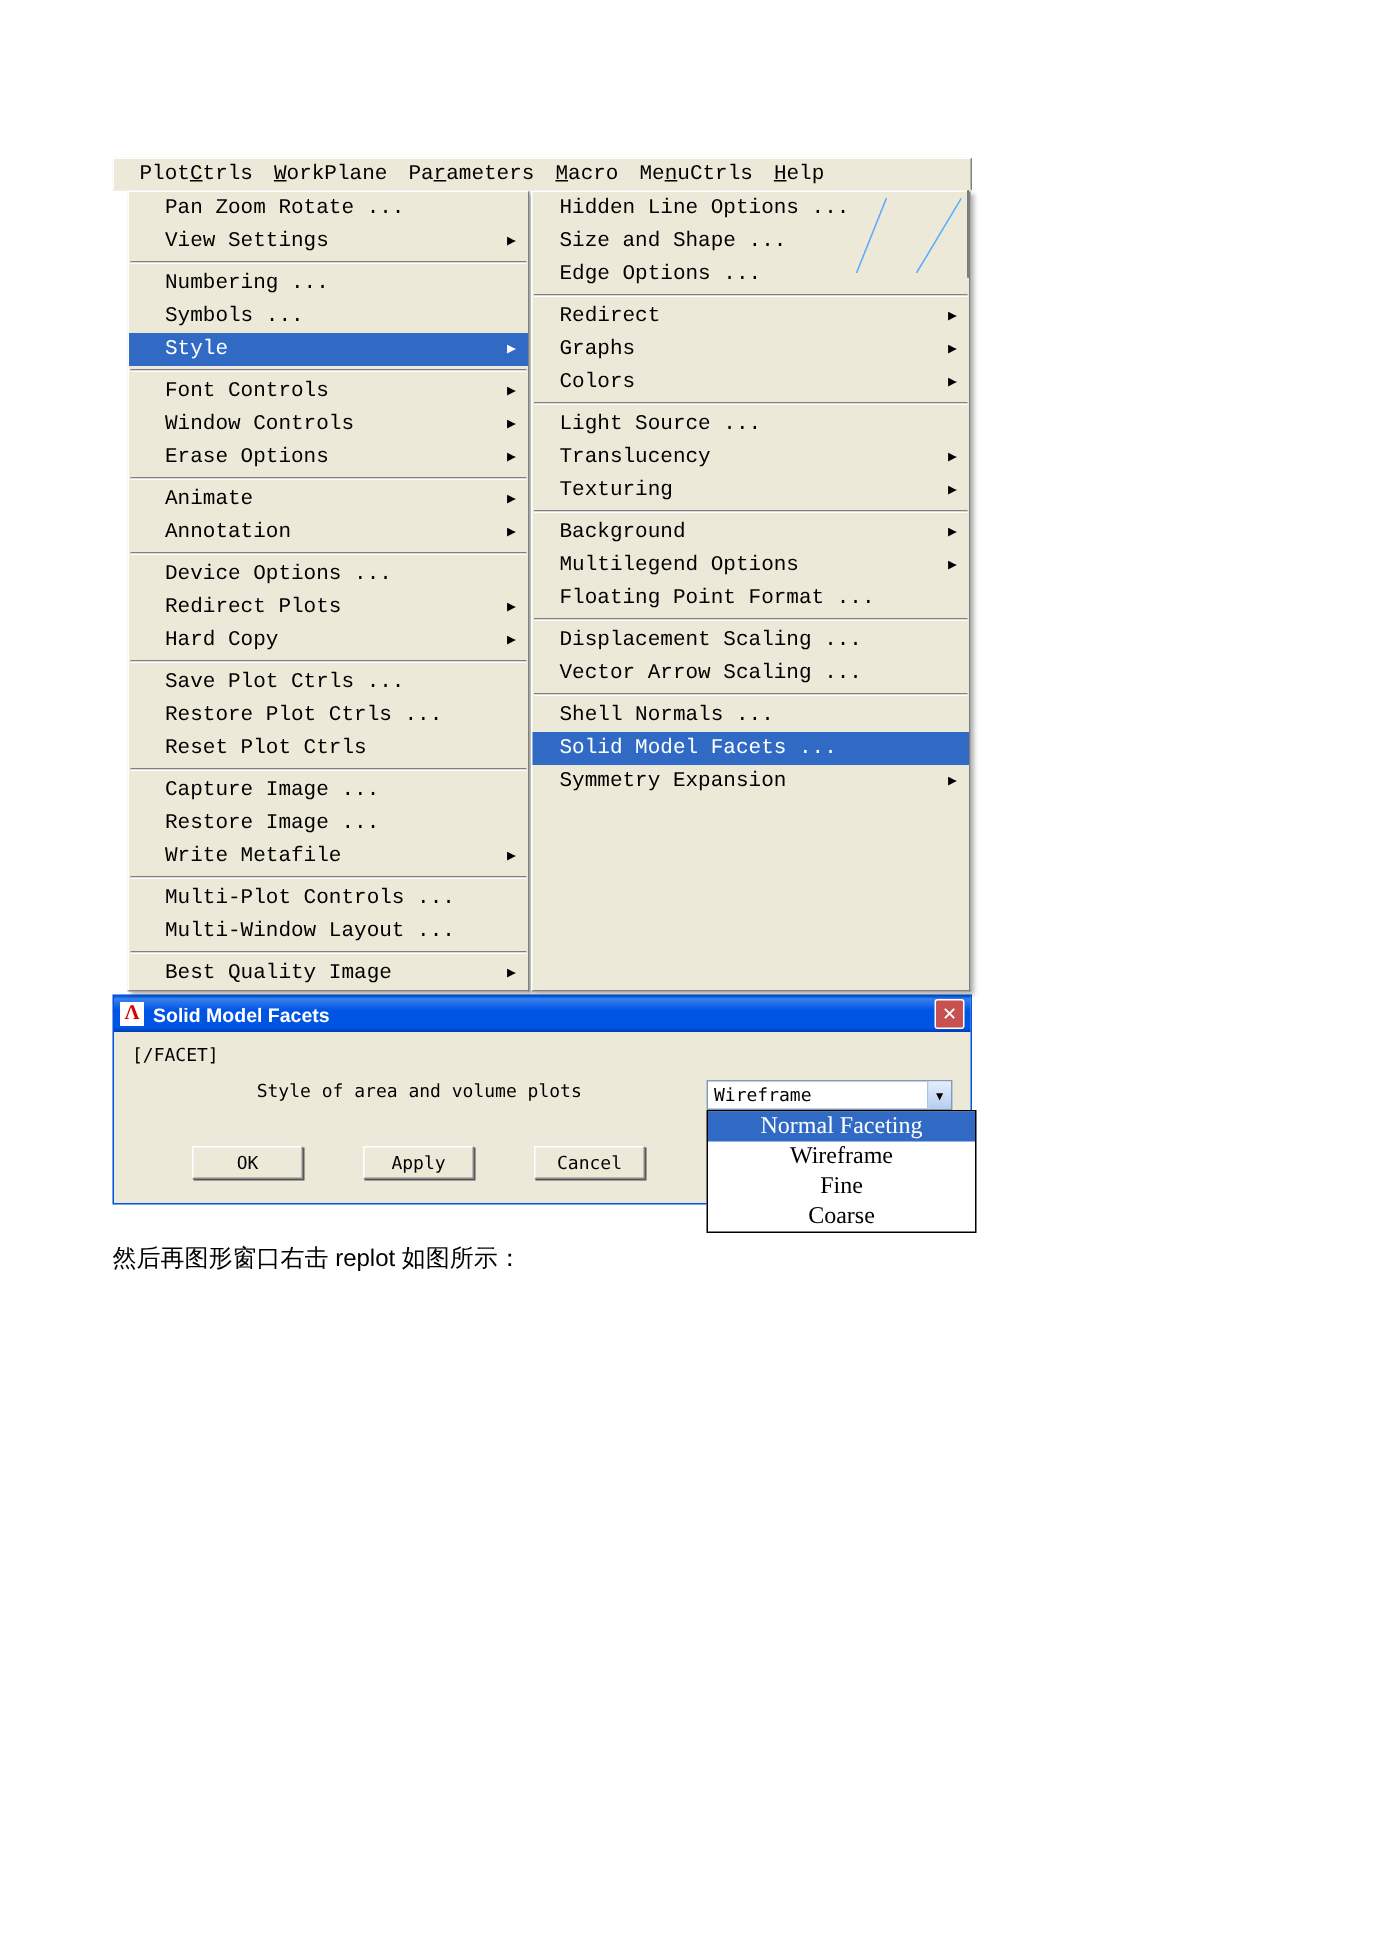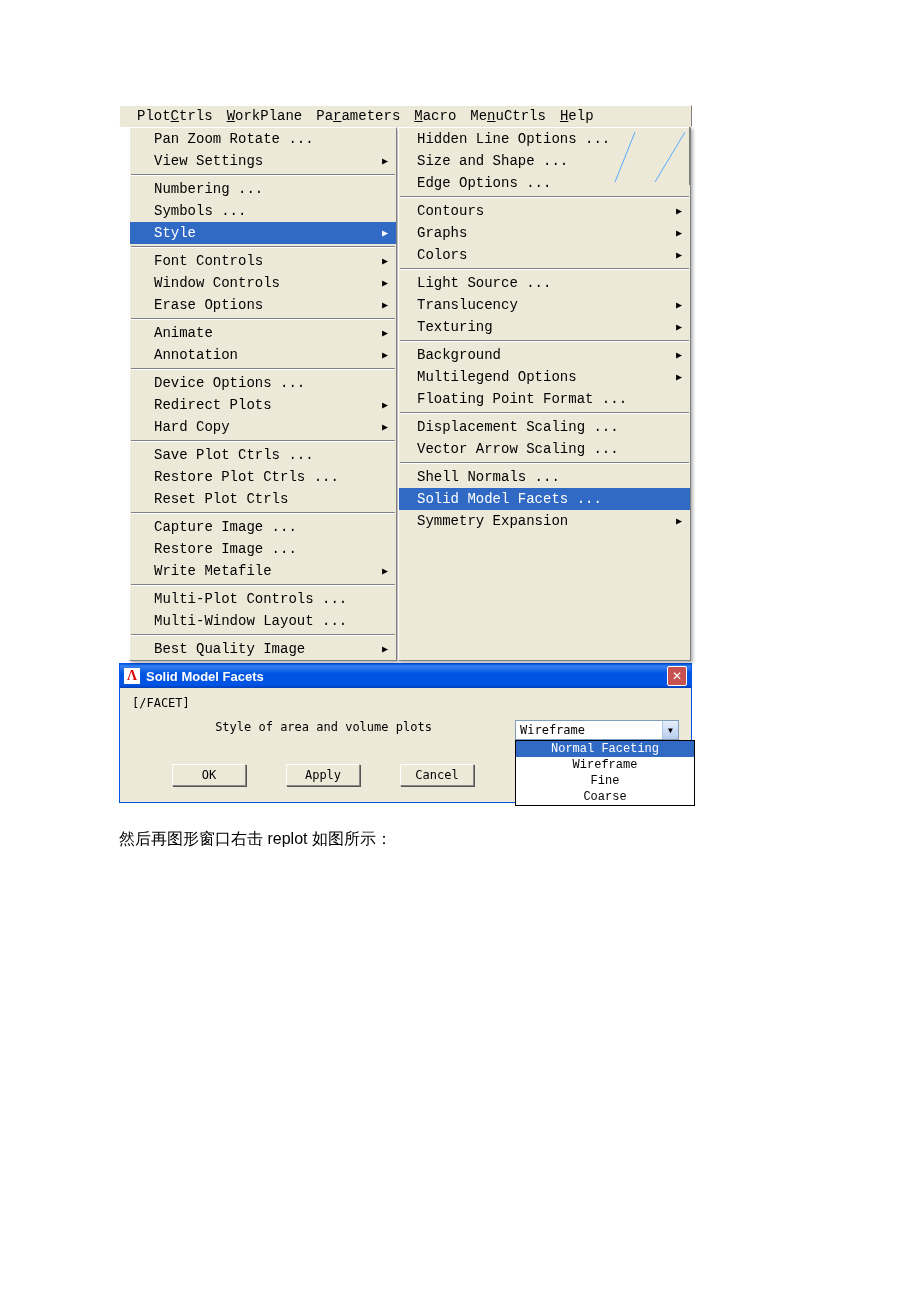--- a/index.html
+++ b/index.html
@@ -1,17 +1,17 @@
 <!DOCTYPE html>
 <html><head>
   <meta charset="utf-8">
   <style>
     * { box-sizing: border-box; margin: 0; padding: 0; }
     body { font-family: "Courier New", monospace; font-size: 14px; background: #fff; width: 920px; }
-    .wrap { padding-left: 119px; padding-top: 105px; }
+    .wrap { padding-left: 75px; padding-top: 105px; }
     
     .menubar { background: #ece9d8; border-top: 1px solid #fff; border-bottom: 1px solid #ece9d8; display: flex; height: 22px; align-items: center; padding-left: 10px; width: 573px; border-right: 1px solid #808080; border-left: 1px solid #fff; }
     .menubar-item { padding: 2px 7px; cursor: default; }
     .menubar-item u { text-decoration: underline; }
     
     .menu-area { display: flex; width: 573px; }
     .left-col { width: 280px; }
     
     .dropdown { background: #ece9d8; border: 1px solid #808080; border-top: 1px solid #fff; border-left: 1px solid #fff; box-shadow: 2px 2px 3px rgba(0,0,0,0.3); width: 268px; margin-left: 10px; }
     .menu-item { padding: 3px 8px 3px 24px; display: flex; justify-content: space-between; align-items: center; cursor: default; position: relative; }
@@ -33,21 +33,21 @@
     .title-text { color: #fff; font-weight: bold; font-family: "SimSun", sans-serif; font-size: 13px; margin-left: 6px; flex: 1; }
     .close-btn { width: 20px; height: 20px; background: #c75050; border: 1px solid #fff; display: flex; align-items: center; justify-content: center; color: #fff; font-family: sans-serif; font-size: 12px; cursor: default; border-radius: 2px; }
     .dialog-body { padding: 8px 12px; font-family: "SimSun", monospace; font-size: 12px; }
     .row1 { margin-bottom: 10px; }
     .row2 { display: flex; align-items: flex-start; margin-bottom: 10px; text-align: center; }
     .row2-label { flex: 1; }
     .select-wrap { position: relative; width: 164px; }
     .select-box { border: 1px solid #7f9db9; background: #fff; height: 20px; display: flex; align-items: center; padding-left: 4px; font-family: "SimSun", monospace; font-size: 12px; }
     .select-arrow { width: 16px; height: 18px; background: linear-gradient(#e6eefc,#b7cdee); border-left: 1px solid #acc4e6; display: flex; align-items: center; justify-content: center; position: absolute; right: 1px; top: 1px; font-size: 8px; }
     .option-list { position: absolute; top: 20px; left: 0; width: 180px; background: #fff; border: 1px solid #000; z-index: 10; }
-    .opt { padding: 1px 4px; font-family: Liberation Mono, monospace; font-size: 12px; }
+    .opt { padding: 1px 4px; font-family: Liberation Serif, serif; font-size: 16px; }
     .opt.sel { background: #316ac5; color: #fff; }
     .btn-row { display: flex; gap: 40px; padding-left: 40px; margin-top: 24px; margin-bottom: 8px; }
     .btn { width: 74px; height: 22px; background: #ece9d8; border: 1px solid #888; border-top-color: #fff; border-left-color: #fff; font-family: "SimSun", monospace; font-size: 12px; cursor: default; box-shadow: 1px 1px 0 #555; }
     
     .caption { font-family: "SimSun", sans-serif; font-size: 16px; margin-top: 26px; padding-left: 0; }
   </style>
 </head>
 <body>
 
 <div class="wrap">
@@ -157,21 +157,21 @@
             <span>Hidden Line Options  ...</span>
           </div>
           <div class="sub-item">
             <span>Size and Shape      ...</span>
           </div>
           <div class="sub-item">
             <span>Edge Options        ...</span>
           </div>
           <div class="menu-sep"></div>
           <div class="sub-item">
-            <span>Contours</span>
+            <span>Redirect</span>
             <span class="arrow">▶</span>
           </div>
           <div class="sub-item">
             <span>Graphs</span>
             <span class="arrow">▶</span>
           </div>
           <div class="sub-item">
             <span>Colors</span>
             <span class="arrow">▶</span>
           </div>

